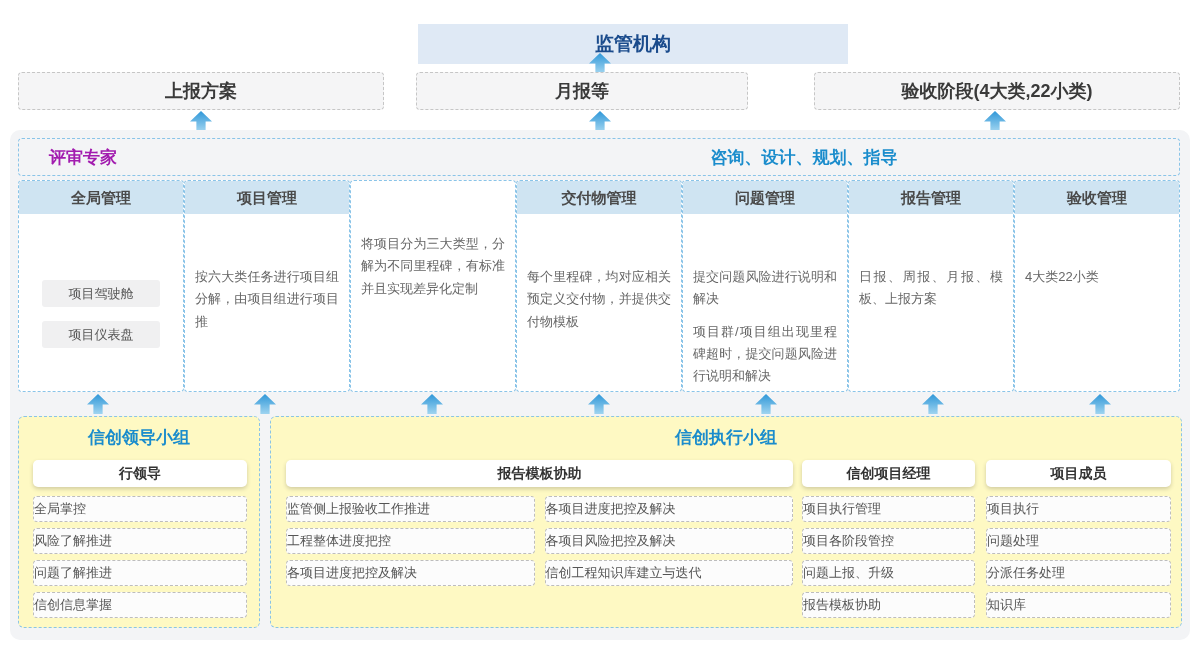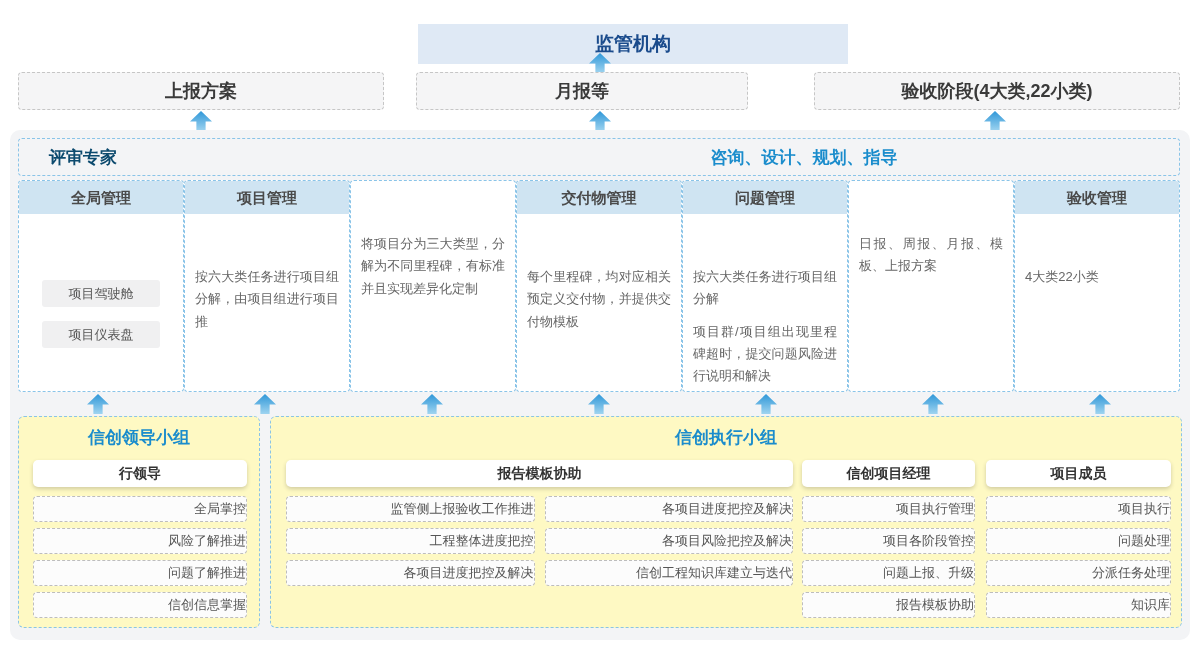--- a/index.html
+++ b/index.html
@@ -27,21 +27,21 @@
     background: linear-gradient(#2f97d8, #9fd4f0);
     clip-path: polygon(50% 0, 100% 52%, 71% 52%, 71% 100%, 29% 100%, 29% 52%, 0 52%); }
 
   
   .platform { left: 10px; top: 130px; width: 1180px; height: 510px;
     background: #f3f4f6; border-radius: 10px; }
 
   .band { left: 8px; top: 8px; width: 1162px; height: 38px;
     border: 1px dashed #8ac4e8; border-radius: 4px; }
   .band-left { position: absolute; left: 30px; top: 0; height: 38px; line-height: 38px;
-    font-size: 17px; font-weight: bold; color: #0c4a6e; }
+    font-size: 17px; font-weight: bold; color: #a21caf; }
   .band-right { position: absolute; left: 555px; top: 0; width: 460px; height: 38px;
     line-height: 38px; text-align: center; font-size: 17px; font-weight: bold; color: #1a8ccc; }
 
   
   .cols { left: 8px; top: 50px; width: 1162px; height: 212px;
     display: flex; }
   .col { flex: 1; background: #ffffff; border: 1px dashed #8ac4e8;
     border-radius: 4px; overflow: hidden; }
   .col-h { height: 33px; line-height: 33px; background: #cfe4f2; text-align: center;
     font-size: 15px; font-weight: bold; color: #4a4a4a; }
@@ -59,21 +59,21 @@
   .group { top: 286px; height: 212px; background: #fef9c3;
     border: 1px dashed #8ac4e8; border-radius: 6px; }
   .grp-leader { left: 8px; width: 242px; }
   .grp-exec { left: 260px; width: 912px; }
   .grp-title { position: absolute; left: 0; top: 9px; width: 100%; text-align: center;
     font-size: 17px; font-weight: bold; color: #1a8ccc; }
   .role-box { height: 27px; line-height: 27px; background: #ffffff; border-radius: 5px;
     box-shadow: 0 2px 4px rgba(0,0,0,0.18); text-align: center;
     font-size: 14px; font-weight: bold; color: #333; margin-bottom: 9px; }
   .item { height: 26px; line-height: 24px; background: #fcfcfc;
-    border: 1px dashed #bdbdbd; border-radius: 4px; text-align: right;
+    border: 1px dashed #bdbdbd; border-radius: 4px; text-align: left;
     font-size: 13px; color: #555; margin-bottom: 6px; }
   .leader-inner { position: absolute; left: 14px; top: 43px; width: 214px; }
   .sec { position: absolute; top: 43px; }
   .sec1 { left: 15px;  width: 507px; }
   .sec2 { left: 531px; width: 173px; }
   .sec3 { left: 715px; width: 185px; }
   .two-col { display: flex; gap: 10px; }
   .two-col .item { flex: 1; }
 </style>
 </head>
@@ -117,25 +117,26 @@
     </div>
     <div class="col">
       <div class="col-h">交付物管理</div>
       <div class="col-b">
         <p>每个里程碑，均对应相关预定义交付物，并提供交付物模板</p>
       </div>
     </div>
     <div class="col">
       <div class="col-h">问题管理</div>
       <div class="col-b">
-        <p>按六大类任务进行项目组分解</p>
+        <p>提交问题风险进行说明和解决</p>
         <p>项目群/项目组出现里程碑超时，提交问题风险进行说明和解决</p>
       </div>
     </div>
     <div class="col">
+      <div class="col-h">报告管理</div>
       <div class="col-b">
         <p>日报、周报、月报、模板、上报方案</p>
       </div>
     </div>
     <div class="col">
       <div class="col-h">验收管理</div>
       <div class="col-b">
         <p>4大类22小类</p>
       </div>
     </div>

